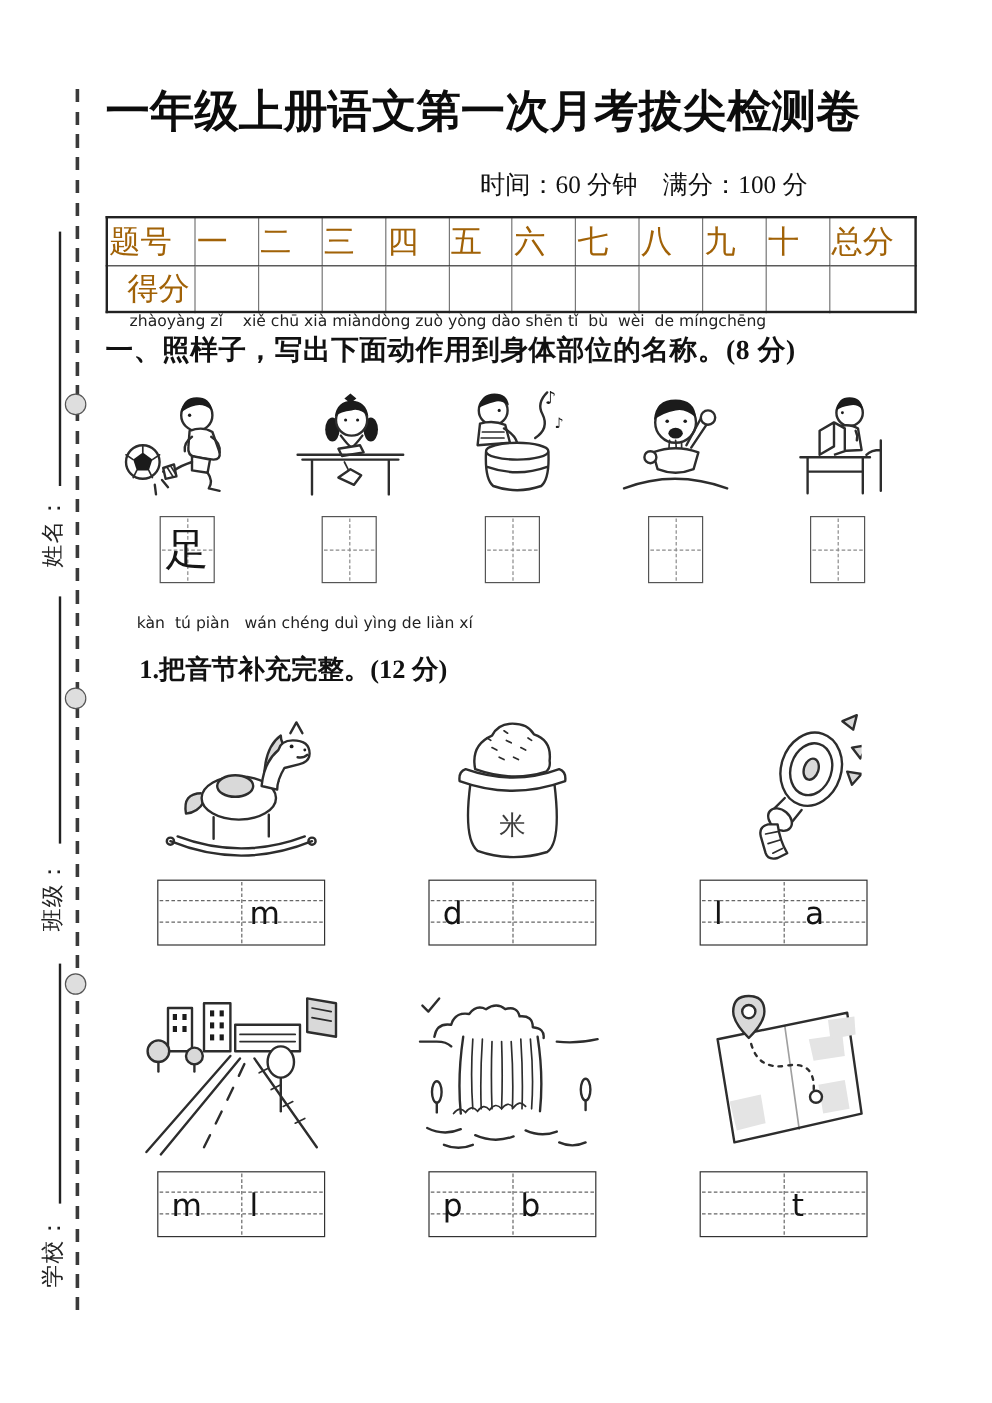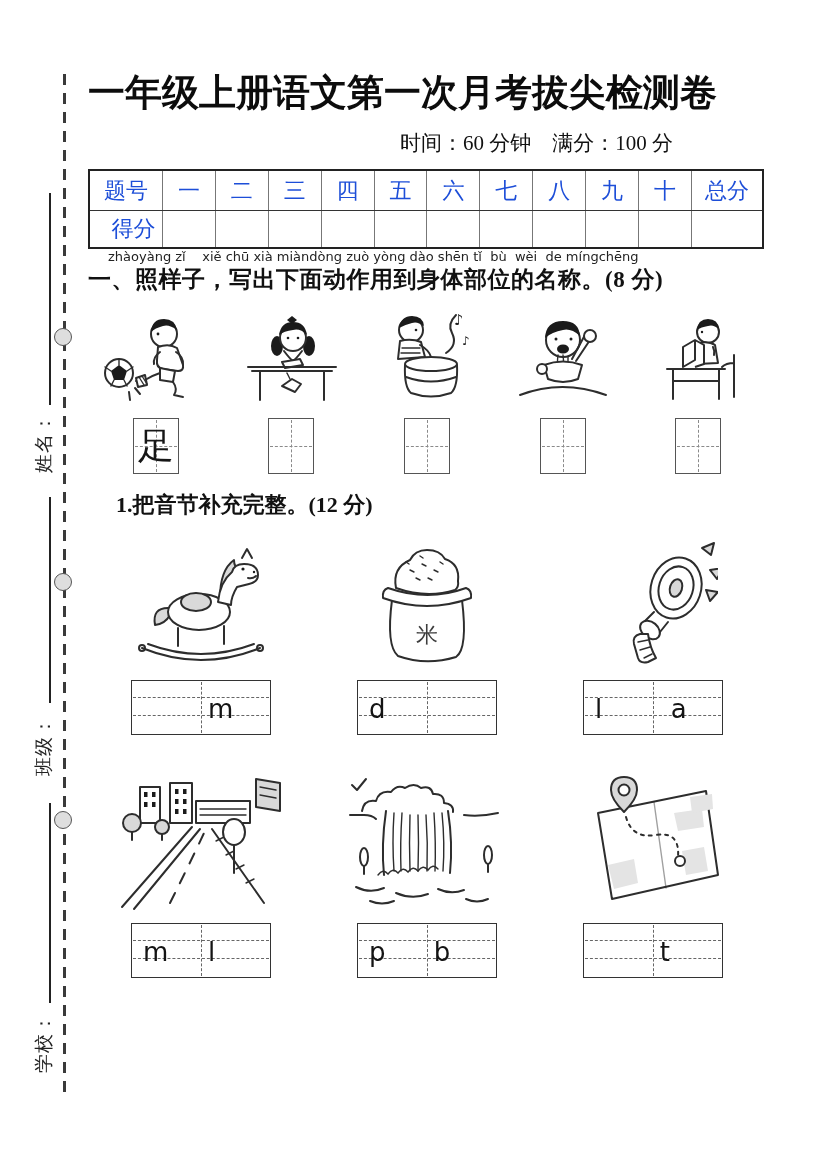--- a/index.html
+++ b/index.html
@@ -11,26 +11,26 @@
     background:repeating-linear-gradient(to bottom,#3a3a3a 0 11px,transparent 11px 19px);}
   .hole{position:absolute;left:54px;width:18px;height:18px;border-radius:50%;
     background:#dedede;border:1.5px solid #555;box-sizing:border-box;}
   .blankline{position:absolute;left:49px;width:0;border-left:2px solid #222;}
   .vlabel{position:absolute;left:7px;width:72px;height:24px;transform:rotate(-90deg);
     font-size:19px;letter-spacing:1px;text-align:center;white-space:nowrap;color:#222;}
 
   
   .content{position:absolute;left:88px;top:0;width:678px;}
   .title{margin-top:68px;font-size:37px;font-weight:bold;color:#0c0c0c;}
-  .infoline{margin-top:11px;margin-left:312px;font-size:21px;white-space:pre;color:#111;}
+  .infoline{margin-top:22px;margin-left:312px;font-size:21px;white-space:pre;color:#111;}
 
   
   table.score{margin-top:12px;width:676px;border-collapse:collapse;table-layout:fixed;
     border:2px solid #222;}
-  table.score td{border:1px solid #777;text-align:center;font-size:22px;color:#1d4ed8;
+  table.score td{border:1px solid #777;text-align:left;font-size:26px;color:#a16207;
     overflow:hidden;}
   table.score tr.hdr td{height:37px;border-bottom:1.5px solid #333;}
   table.score tr.val td{height:34px;padding-left:16px;}
   td.colwide{width:70px;}td.collast{width:68px;}
 
   .pinyin{font-size:13px;white-space:pre;font-family:"DejaVu Sans",sans-serif;color:#222;}
   .py1{margin-left:20px;}
   .py2{margin-top:26px;margin-left:26px;}
   .heading{font-size:23px;font-weight:600;letter-spacing:.5px;color:#111;}
   .subheading{margin-top:16px;margin-left:28px;font-size:22px;font-weight:600;color:#111;}
@@ -238,20 +238,21 @@
           </div>
         </div>
       <div class="col">
           <div class="tbox">
             <span class="hline"></span>
             <span class="vline"></span>
           </div>
         </div>
     </div>
 
+    <div class="pinyin py2">kàn  tú piàn   wán chéng duì yìng de liàn xí</div>
     <div class="subheading">1.把音节补充完整。(12 分)</div>
 
     <div class="figrow3 rowA">
       <div class="col">
         <svg width="150" height="132" viewBox="0 0 150 132">
           <path class="s" d="M16 112 Q75 136 134 112 M22 108 Q75 128 128 108"></path>
           <circle class="s" cx="16" cy="112" r="3"></circle>
             <circle class="s" cx="134" cy="112" r="3"></circle>
           <path class="s" d="M52 92 v18 M98 90 v18"></path>
           <path class="g" d="M42 72 q-16 0 -13 17 q10 -1 15 -10"></path>

